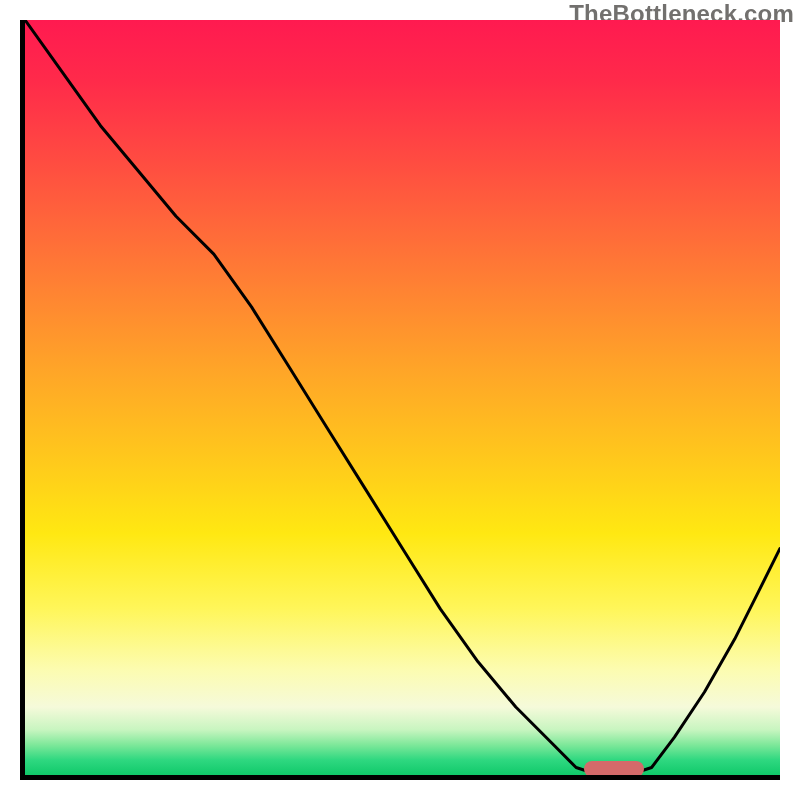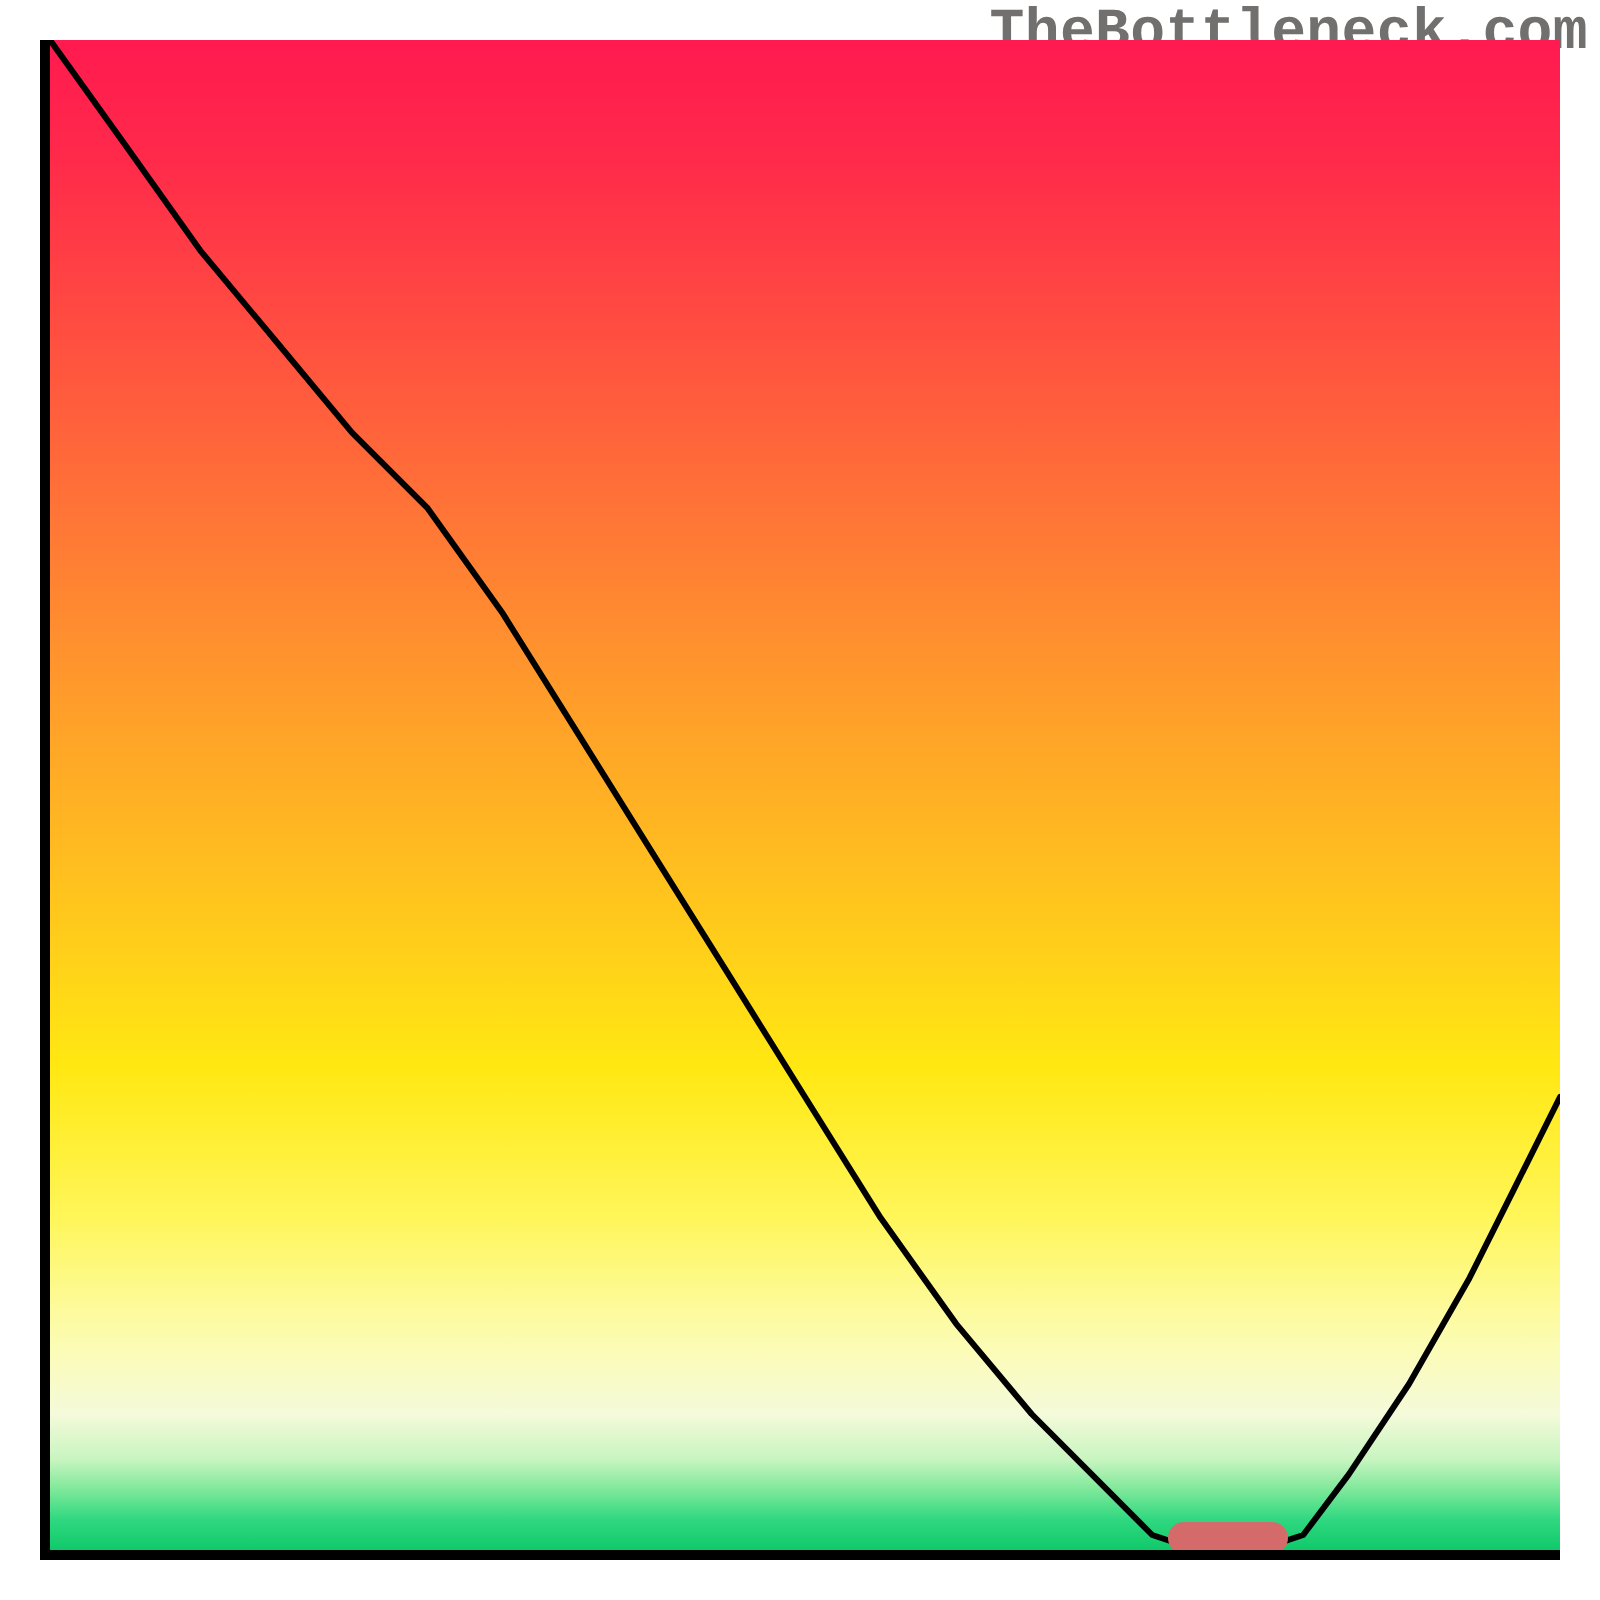--- a/index.html
+++ b/index.html
@@ -61,22 +61,22 @@
     width: 60px;
     height: 16px;
     border-radius: 8px;
     transform: translate(-50%, -50%);
     background: #d46a6a;
   }
   .watermark {
     position: absolute;
     top: 0px;
     right: 6px;
-    font-family: Liberation Mono, monospace;
-    font-size: 29px;
+    font-family: Liberation Sans, sans-serif;
+    font-size: 24px;
     font-weight: 600;
     color: #72706e;
     letter-spacing: 0.2px;
   }
 </style>
 </head>
 <body>
 
 <div class="chart-container">
   <div class="watermark">TheBottleneck.com</div>

